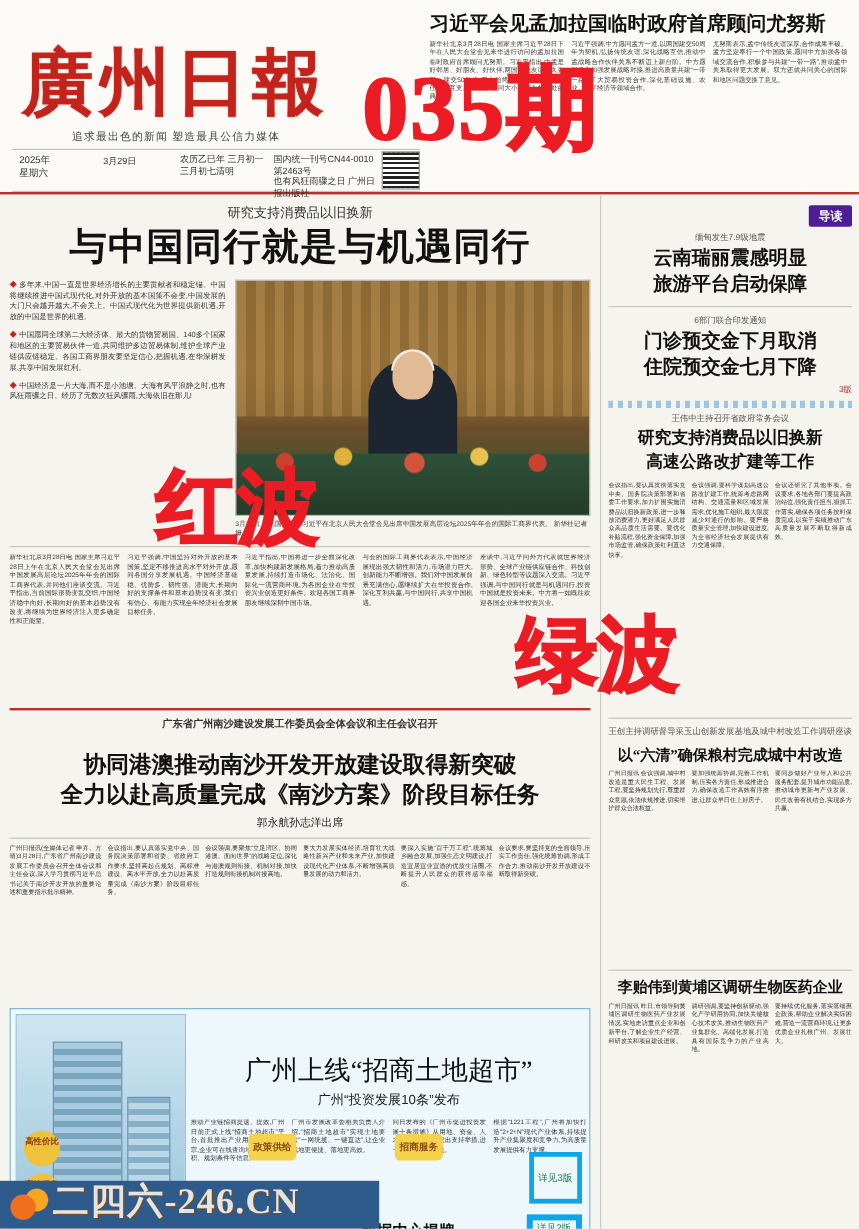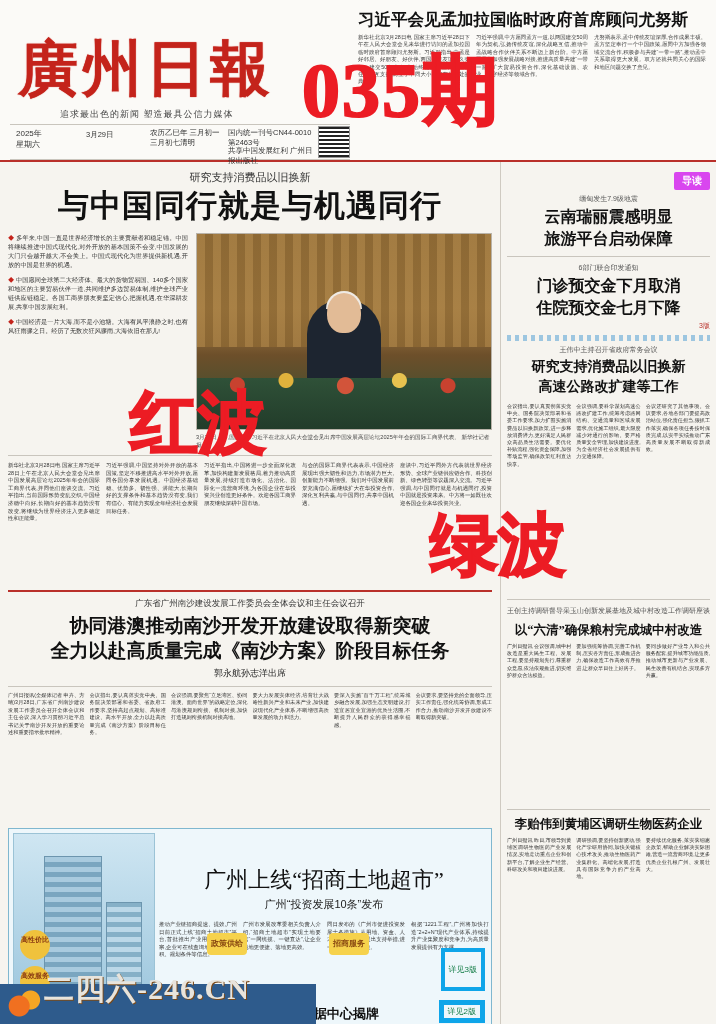--- a/index.html
+++ b/index.html
@@ -77,21 +77,21 @@
                radial-gradient(circle at 52% 62%,#d2543a 0 8px,transparent 9px),
                radial-gradient(circle at 72% 50%,#e7c24f 0 7px,transparent 8px),
                radial-gradient(circle at 90% 62%,#c8422f 0 7px,transparent 8px);}
   .photo-cap{width:294px;font-size:5.6px;line-height:8px;color:#444;margin-top:3px;word-break:break-all;}
 
   .fivecols{display:flex;gap:6px;margin-top:6px;padding-top:6px;border-top:1px solid #c9c5bd;}
   .fivecols .col{flex:1;font-size:5.4px;line-height:7.6px;color:#333;text-align:justify;
     word-break:break-all;overflow:hidden;height:120px;}
 
   .hr-red{border:0;border-top:2px solid #b9302a;margin:8px 0 6px;}
-  .sec2-kicker{text-align:center;font-size:8.5px;color:#333;margin-bottom:3px;}
+  .sec2-kicker{text-align:center;font-size:8.5px;color:#333;margin-bottom:15px;font-weight:bold;}
   .sec2-title{
     text-align:center;font-family:"Liberation Serif", serif;font-weight:bold;
     font-size:19px;line-height:25px;color:#111;margin:0;
   }
   .sec2-sub{text-align:center;font-size:9px;color:#222;margin:4px 0 6px;}
   .sixcols{display:flex;gap:5px;border-top:1px solid #c9c5bd;padding-top:5px;}
   .sixcols .col{flex:1;font-size:5.2px;line-height:7.4px;color:#333;text-align:justify;
     word-break:break-all;overflow:hidden;height:128px;}
 
   
@@ -107,21 +107,21 @@
     line-height:10px;padding-top:5px;box-sizing:border-box;}
   .ad-title{position:absolute;left:150px;top:36px;width:330px;text-align:center;
     font-family:"Liberation Serif", serif;font-weight:normal;font-size:22px;color:#111;}
   .ad-sub{position:absolute;left:150px;top:68px;width:330px;text-align:center;font-size:11px;color:#222;}
   .ad-cols{position:absolute;left:150px;top:92px;width:330px;display:flex;gap:6px;}
   .ad-cols .col{flex:1;font-size:5.4px;line-height:7.6px;color:#333;text-align:justify;word-break:break-all;height:90px;overflow:hidden;}
   .ad-tag{position:absolute;width:40px;height:22px;border-radius:4px;background:#f6d24c;
     color:#8a4a12;font-size:8px;font-weight:bold;text-align:center;line-height:22px;}
 
   
-  .dao{display:inline-block;background:#d946ef;color:#fff;font-size:10px;font-weight:bold;
+  .dao{display:inline-block;background:#4c1d95;color:#fff;font-size:10px;font-weight:bold;
     padding:2px 8px;border-radius:2px;}
   .r-kicker{font-size:7px;color:#555;text-align:center;margin:4px 0 2px;}
   .r-title{font-family:"Liberation Serif", serif;font-weight:bold;font-size:16px;
     line-height:22px;color:#111;text-align:center;}
   .r-title.sm{font-size:14px;line-height:20px;}
   .pagetag{font-size:7px;color:#b9302a;text-align:right;margin:2px 0;}
   .r-divider{border:0;border-top:1px solid #c9c5bd;margin:6px 0;}
   .r-dots{height:6px;background:repeating-linear-gradient(90deg,#9dc6e0 0 4px,transparent 4px 8px);margin:4px 0;}
   .r-cols{display:flex;gap:5px;}
   .r-cols .col{flex:1;font-size:5.1px;line-height:7.2px;color:#333;text-align:justify;
@@ -132,21 +132,21 @@
   
   .ov{position:absolute;color:#ec1c24;font-family:"Liberation Serif", serif;font-weight:bold;
     -webkit-text-stroke:2px #ec1c24;pointer-events:none;}
   .ov-issue{left:302px;top:40px;font-size:76px;letter-spacing:2px;color:#ec1c24;}
   .ov-red{left:130px;top:378px;font-size:68px;}
   .ov-green{left:430px;top:500px;font-size:68px;}
   .ov-zodiac{left:108px;top:690px;font-size:66px;letter-spacing:4px;}
 
   .watermark{position:absolute;left:0;bottom:0;width:100%;height:58px;}
   .wm-bar{position:absolute;left:0;bottom:0;width:316px;height:40px;background:#2e5b8c;}
-  .wm-text{position:absolute;left:44px;bottom:14px;font-family:"Liberation Serif", serif;
+  .wm-text{position:absolute;left:44px;bottom:2px;font-family:"Liberation Serif", serif;
     font-weight:bold;font-size:30px;color:#e8e4dc;text-shadow:1px 1px 0 #7a4a1a;letter-spacing:1px;}
   .wm-bird{position:absolute;left:4px;bottom:6px;width:38px;height:30px;
     background:radial-gradient(circle at 40% 60%,#f07020 0 10px,transparent 11px),
                radial-gradient(circle at 70% 40%,#f5a623 0 9px,transparent 10px);}
 </style>
 </head>
 <body>
 
 <div class="page">
 
@@ -158,21 +158,21 @@
     <div class="dateline"></div>
     <div class="dateblock">
       <div>2025年</div>
       <div>星期六</div>
     </div>
     <div class="dl-cell" style="left:86px;top:130px;">
       <span class="big">3月29日</span>
     </div>
     <div class="dl-cell" style="left:150px;top:128px;width:70px;">农历乙巳年 三月初一 三月初七清明</div>
     <div class="dl-cell" style="left:228px;top:128px;width:86px;">国内统一刊号CN44-0010  第2463号</div>
-    <div class="dl-cell" style="left:228px;top:146px;width:86px;">共享中国发展红利   广州日报出版社</div>
+    <div class="dl-cell" style="left:228px;top:146px;width:86px;">也有风狂雨骤之日   广州日报出版社</div>
     <div class="qr"></div>
 
     <div class="headline-top">习近平会见孟加拉国临时政府首席顾问尤努斯</div>
     <div class="top-cols">
       <div class="col">新华社北京3月28日电  国家主席习近平28日下午在人民大会堂会见来华进行访问的孟加拉国临时政府首席顾问尤努斯。习近平指出,中孟是好邻居、好朋友、好伙伴,两国传统友谊历久弥坚。建交50年来,双方始终相互尊重、相互信任、相互支持,树立了不同大小国家友好相处的典范。</div>
       <div class="col">习近平强调,中方愿同孟方一道,以两国建交50周年为契机,弘扬传统友谊,深化战略互信,推动中孟战略合作伙伴关系不断迈上新台阶。中方愿同孟方加强发展战略对接,推进高质量共建“一带一路”,扩大贸易投资合作,深化基础设施、农业、数字经济等领域合作。</div>
       <div class="col">尤努斯表示,孟中传统友谊深厚,合作成果丰硕。孟方坚定奉行一个中国政策,愿同中方加强各领域交流合作,积极参与共建“一带一路”,推动孟中关系取得更大发展。双方还就共同关心的国际和地区问题交换了意见。</div>
     </div>
   </div>
 

